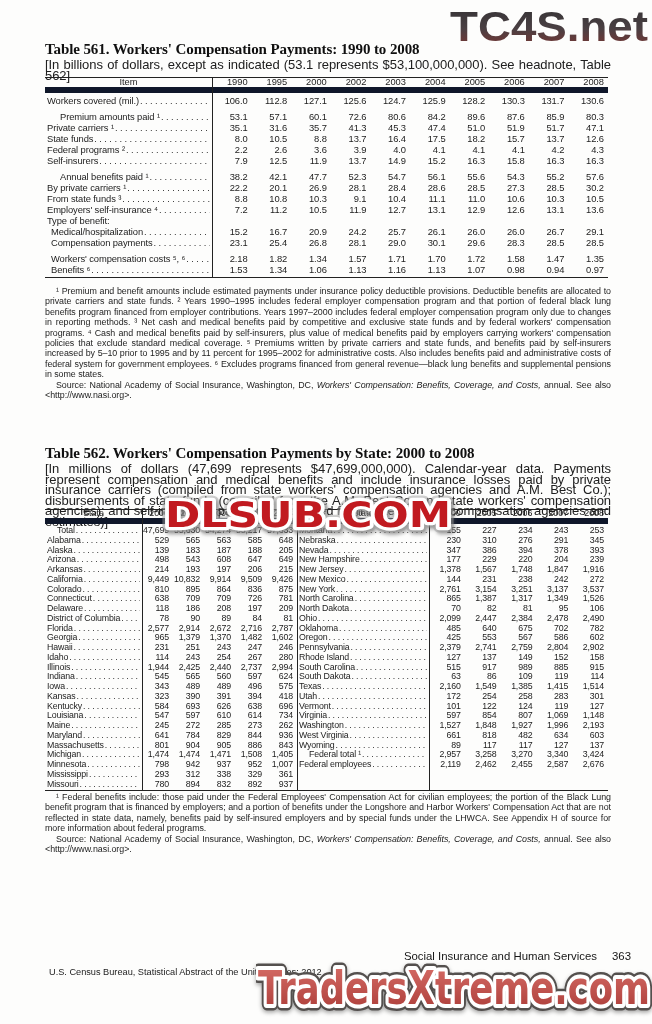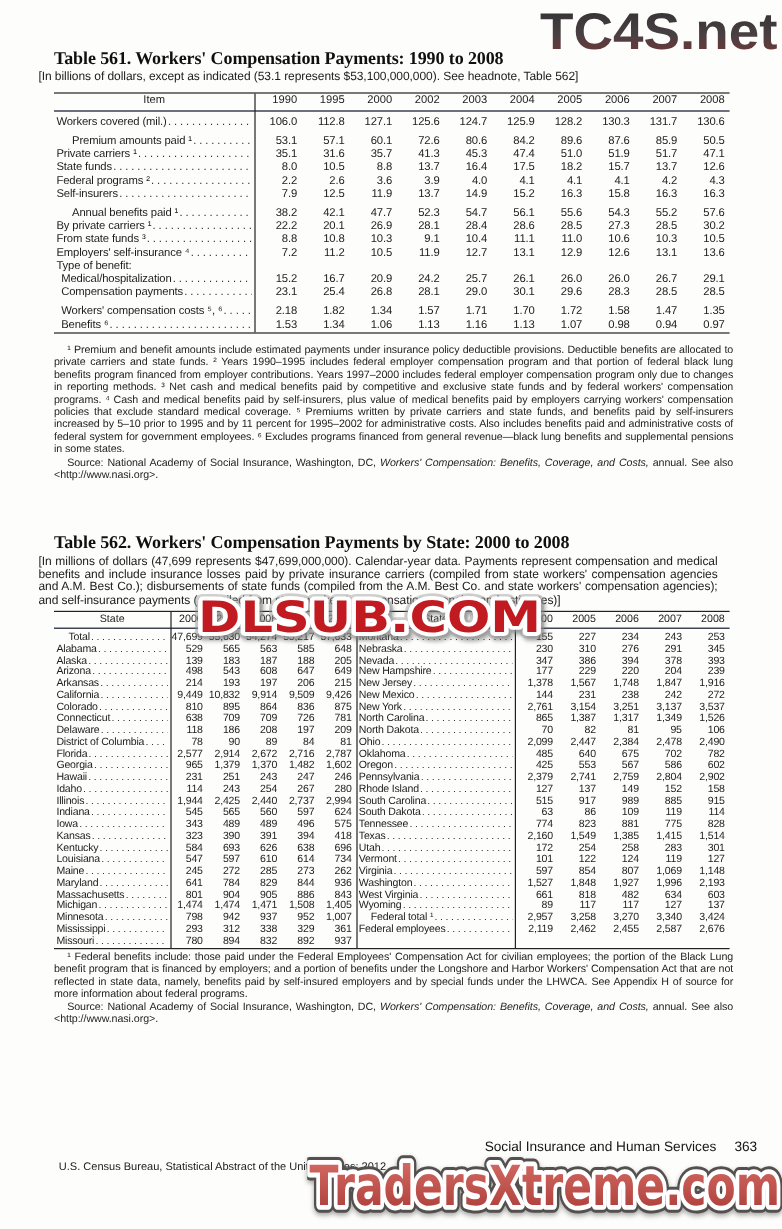--- a/index.html
+++ b/index.html
@@ -4,30 +4,30 @@
 <style>
   *{box-sizing:border-box;margin:0;padding:0}
   html,body{width:652px;height:1024px}
   body{background:#fdfdfc;font-family:"Liberation Sans","DejaVu Sans",sans-serif;color:#1c1c1c;position:relative;overflow:hidden}
   .page{position:absolute;inset:0}
 
   .title{position:absolute;left:45px;font-family:Liberation Serif, serif;font-weight:700;font-size:15px;letter-spacing:-0.1px;color:#101010;white-space:nowrap}
   #t561-title{top:41px}
   #t562-title{top:445px}
 
-  .headnote{position:absolute;left:32px;width:566px;font-size:10px;line-height:10.6px;color:#202020;text-align:justify;letter-spacing:-0.05px}
+  .headnote{position:absolute;left:45px;width:566px;font-size:13px;line-height:10.6px;color:#202020;text-align:justify;letter-spacing:-0.05px}
   #t561-headnote{top:60px}
   #t562-headnote{top:464px}
 
   .tblwrap{position:absolute;left:45px;border-top:1.5px solid #222;border-bottom:1.5px solid #222}
   #t561{top:77px;width:563px}
   #t562{top:509px;width:563px}
   .vl{position:absolute;top:0;bottom:0;width:1px;background:#222}
 
-  .hrow{display:flex;align-items:flex-start;border-bottom:1px solid #0f172a;height:15px;font-size:9.3px}
+  .hrow{display:flex;align-items:flex-end;border-bottom:6px solid #0f172a;height:15px;font-size:9.3px}
   .hl{text-align:center}
   #t561 .hl{width:167px}
   .yc{flex:1;display:flex}
   .hy{flex:1;text-align:right;padding-right:4px}
 
   .rows{padding:2px 0 2px}
   .tr{display:flex;align-items:baseline;height:11.1px;font-size:9.4px;letter-spacing:-0.1px}
   .tdl{display:flex;align-items:baseline;overflow:hidden;padding-left:2px}
   #t561 .tdl{width:167px}
   .lbl{white-space:nowrap}
@@ -116,21 +116,21 @@
           </div>
           <div class="tdn">53.1</div>
           <div class="tdn">57.1</div>
           <div class="tdn">60.1</div>
           <div class="tdn">72.6</div>
           <div class="tdn">80.6</div>
           <div class="tdn">84.2</div>
           <div class="tdn">89.6</div>
           <div class="tdn">87.6</div>
           <div class="tdn">85.9</div>
-          <div class="tdn">50.5</div>
+          <div class="tdn">80.3</div>
         </div>
         <div class="tr">
           <div class="tdl">
             <span class="lbl">Private carriers ¹</span>
             <span class="leader"></span>
           </div>
           <div class="tdn">35.1</div>
           <div class="tdn">31.6</div>
           <div class="tdn">35.7</div>
           <div class="tdn">41.3</div>
@@ -832,31 +832,20 @@
                 <span class="leader"></span>
               </div>
               <div class="tdn">63</div>
               <div class="tdn">86</div>
               <div class="tdn">109</div>
               <div class="tdn">119</div>
               <div class="tdn">114</div>
             </div>
             <div class="tr">
               <div class="tdl">
-                <span class="lbl">Tennessee</span>
-                <span class="leader"></span>
-              </div>
-              <div class="tdn">774</div>
-              <div class="tdn">823</div>
-              <div class="tdn">881</div>
-              <div class="tdn">775</div>
-              <div class="tdn">828</div>
-            </div>
-            <div class="tr">
-              <div class="tdl">
                 <span class="lbl">Texas</span>
                 <span class="leader"></span>
               </div>
               <div class="tdn">2,160</div>
               <div class="tdn">1,549</div>
               <div class="tdn">1,385</div>
               <div class="tdn">1,415</div>
               <div class="tdn">1,514</div>
             </div>
             <div class="tr">

